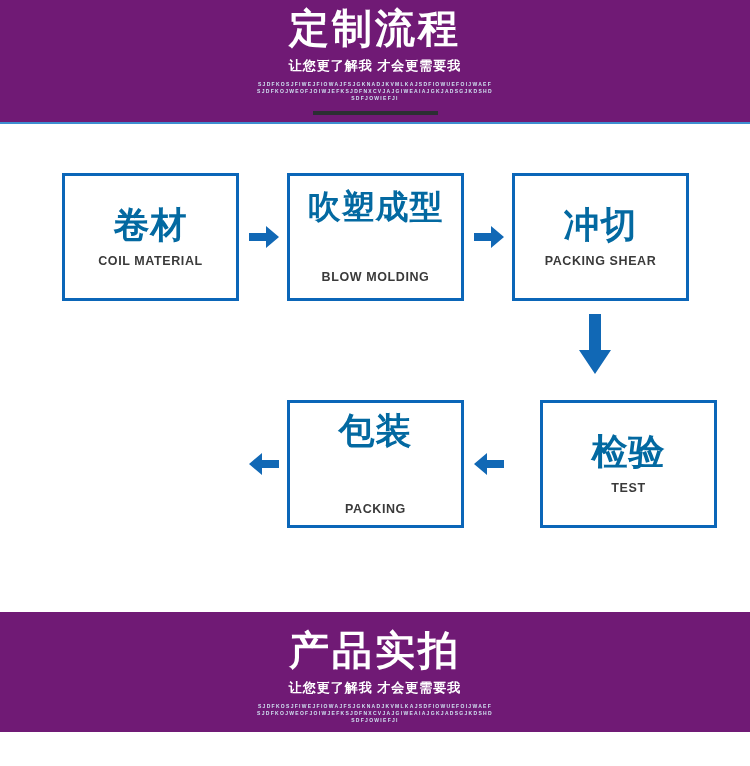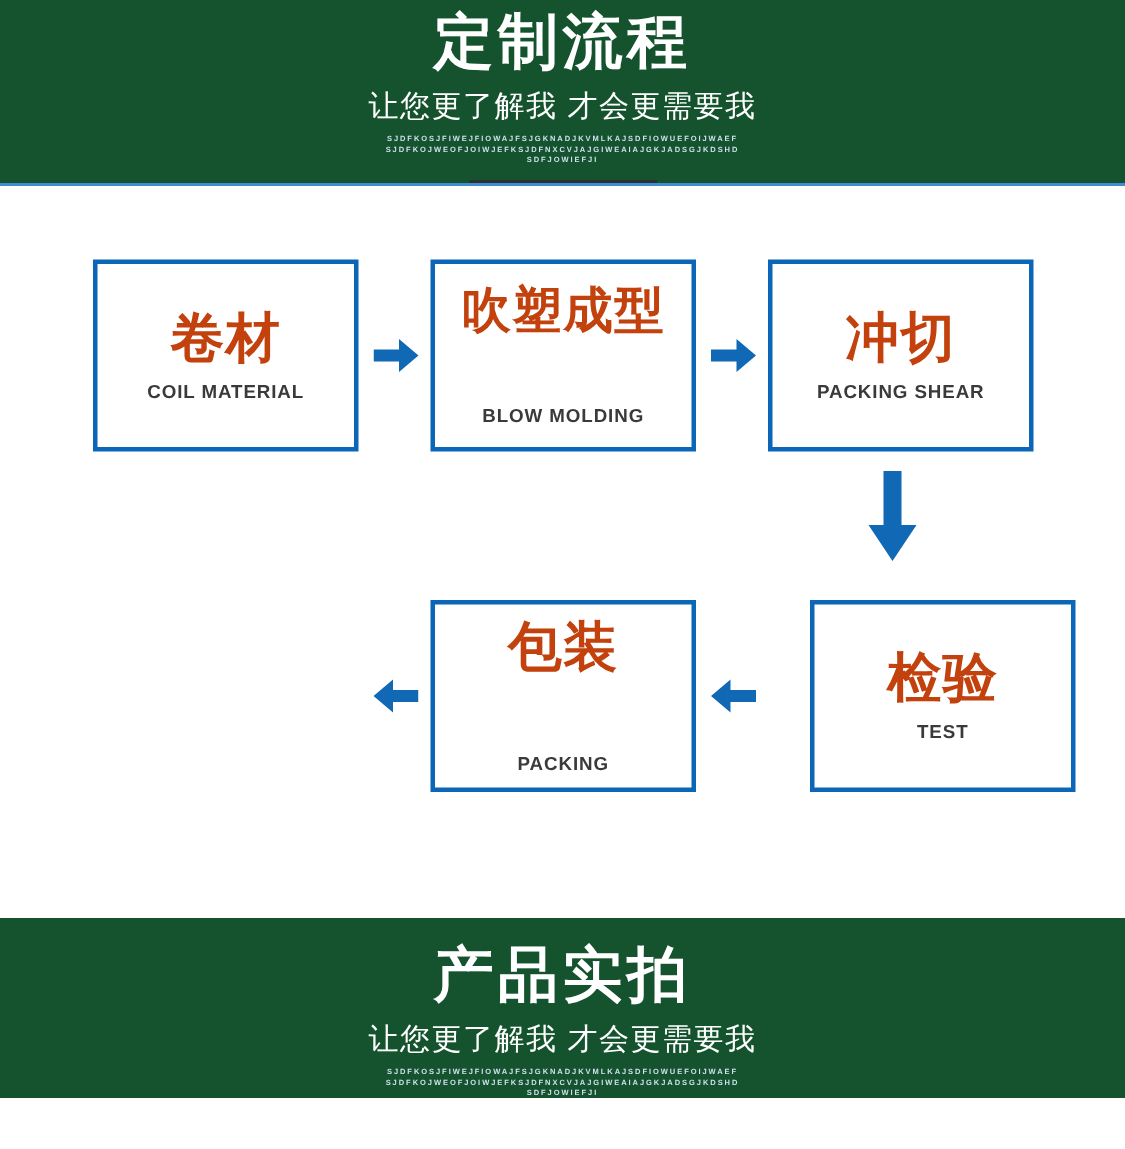--- a/index.html
+++ b/index.html
@@ -7,43 +7,43 @@
     width:750px; height:766px;
     background:#ffffff;
     font-family:"Liberation Sans", sans-serif;
     overflow:hidden;
   }
   .page { position:relative; width:750px; height:766px; background:#ffffff; }
 
   
   .banner {
     position:absolute; left:0; width:750px;
-    background:#14532d;
+    background:#701a75;
     display:flex; flex-direction:column; align-items:center;
   }
   .banner.top    { top:0;   height:124px; }
   .banner.bottom { top:612px; height:120px;align-items:center; }
   .banner-underline {
     position:absolute; left:0; bottom:0; width:750px; height:2px;
     background:#3e8ed0;
   }
   .banner-title {
     color:#ffffff;
     font-size:40px;
     font-weight:bold;
     letter-spacing:3px;
     line-height:1;
     white-space:nowrap;
   }
   .banner.top .banner-title    { margin-top:8px; }
   .banner.bottom .banner-title { margin-top:18px; }
   .banner-sub {
     color:#ffffff;
-    font-size:20px;
-    font-weight:normal;
+    font-size:13px;
+    font-weight:bold;
     letter-spacing:1px;
     margin-top:9px;
     white-space:nowrap;
   }
   .banner-filler {
     color:#cfe0f0;
     font-size:5px;
     line-height:7px;
     letter-spacing:1.3px;
     text-align:center;
@@ -63,21 +63,21 @@
   .flow { position:absolute; left:0; top:124px; width:750px; height:496px; }
 
   .node {
     position:absolute;
     border:3px solid #0b66b8;
     background:#ffffff;
     display:flex; flex-direction:column;
     align-items:center; justify-content:center;
   }
   .node-cn {
-    color:#c2410c;
+    color:#0369a1;
     font-size:36px;
     font-weight:bold;
     letter-spacing:1px;
     line-height:1.05;
     white-space:nowrap;
   }
   .node-en {
     color:#3a3a3a;
     font-size:12.5px;
     font-weight:bold;

